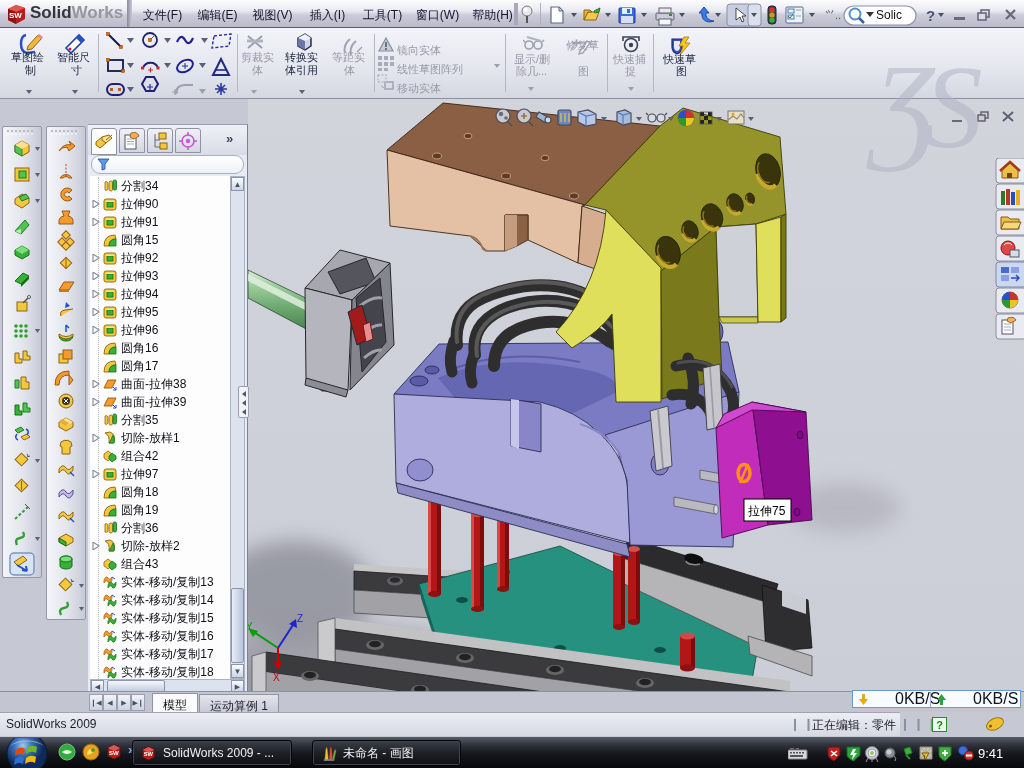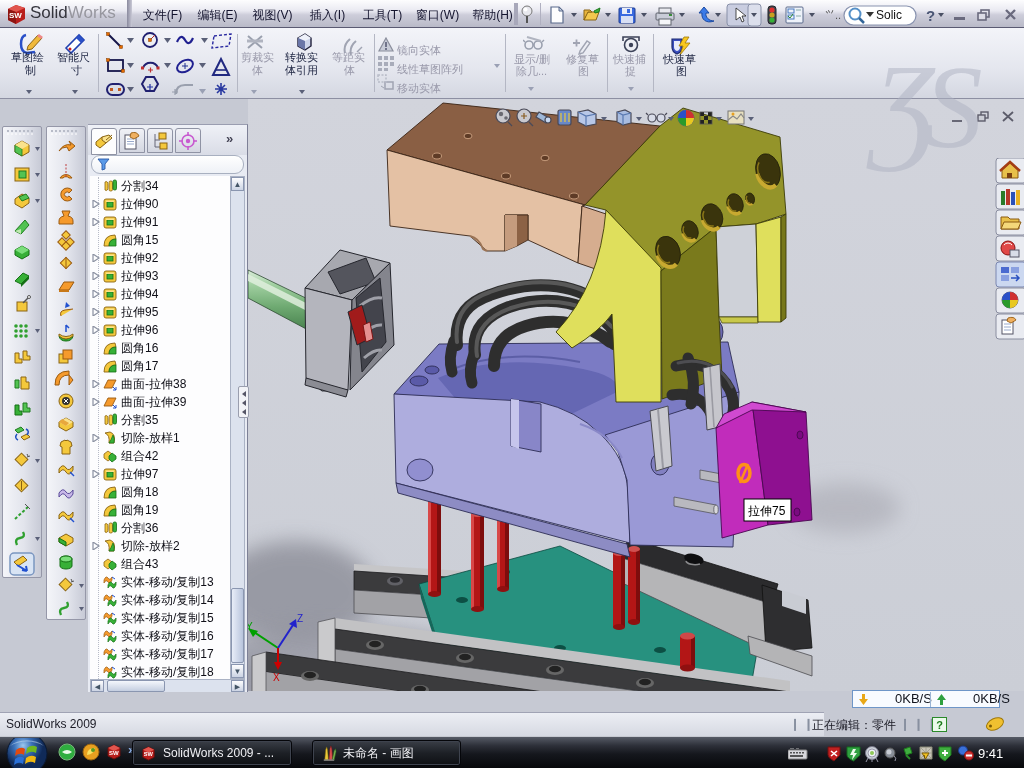--- a/index.html
+++ b/index.html
@@ -20,24 +20,24 @@
 .tab{top:3px;height:21px;background:linear-gradient(#ecedf2,#ccced8);border:1px solid #8f93a4;border-bottom:none;border-radius:3px 3px 0 0;font-size:11px;color:#1c2340;text-align:center;padding-top:4px}
 .tabact{top:1px;height:24px;background:#fbfbfd;border:1px solid #8f93a4;border-bottom:none;border-radius:3px 3px 0 0;font-size:11px;color:#111;text-align:center;padding-top:6px;z-index:3}
 
 .lcol{width:40px;background:linear-gradient(90deg,#f4f5f9,#e2e4ec 55%,#c7cad6);border:1px solid #9597a8;border-radius:2px}
 
 #fm{left:88px;top:124px;width:160px;height:568px;background:#e8ebf3;border-right:1px solid #7d8096;border-top:1px solid #9a9db0;overflow:hidden}
 .ftab{top:3px;width:26px;height:25px;background:linear-gradient(#f0f1f6,#d4d7e1);border:1px solid #8f93a4;border-radius:3px 3px 0 0}
 .row{left:2px;height:18px;font-size:12px;color:#101018;line-height:18px}
 
 #mstrip{left:0;top:691px;width:1024px;height:21px;background:#c3c6d0;border-top:1px solid #8d90a0}
-#sbar{left:0;top:712px;width:824px;height:24px;background:linear-gradient(#eceef4,#d6d9e2);border-top:1px solid #a0a3b4;font-size:12px;color:#1a1a24}
+#sbar{left:0;top:712px;width:900px;height:24px;background:linear-gradient(#eceef4,#d6d9e2);border-top:1px solid #a0a3b4;font-size:12px;color:#1a1a24}
 #taskbar{left:0;top:736px;width:1024px;height:32px;background:linear-gradient(#565b66,#2d3039 28%,#15171d 55%,#07080b);border-top:1px solid #c6c9d1}
 .tbtn{top:3px;height:26px;background:linear-gradient(#3a3e47,#1d2026 50%,#0e1014);border:1px solid #05060a;box-shadow:inset 0 0 0 1px #3e434e;border-radius:3px;color:#f0f0f4;font-size:12px;line-height:24px}
-#net{left:852px;top:690px;width:148px;height:18px;background:#f8fbff;border:1px solid #6e96c8;font-size:13px;color:#10131c;line-height:16px}
+#net{left:852px;top:690px;width:169px;height:18px;background:#f8fbff;border:1px solid #6e96c8;font-size:16px;color:#10131c;line-height:16px}
 .wm{font-style:italic;color:#aeb2c2;font-family:"Liberation Serif",serif}
 </style></head>
 <body>
 <div id="page">
 <svg id="vp" style="left:248px;top:99px" width="776" height="592" viewBox="248 99 776 592">
 <defs>
 <linearGradient id="vbg" x1="0" y1="0" x2="0" y2="1">
           <stop offset="0" stop-color="#d2d4dc"></stop>
           <stop offset="1" stop-color="#cbced6"></stop>
         </linearGradient>
@@ -389,21 +389,21 @@
         </g>
       </svg>
 </div>
 <div id="tbar">
 <svg style="left:4px;top:3px" width="24" height="23" viewBox="0 0 24 23">
         <polygon points="4,6 12,2 21,5 21,16 12,21 4,17" fill="#b91e1c"></polygon>
         <polygon points="4,6 12,2 21,5 12,9" fill="#e1554e"></polygon>
         <polygon points="4,6 12,9 12,21 4,17" fill="#8e1412"></polygon>
         <text x="5" y="15" font-size="8" font-weight="bold" fill="#fff" font-family="Liberation Sans">SW</text>
       </svg>
-<div class="t" style="left:30px;top:3px;font-size:17px;font-weight:normal;color:#35353d;letter-spacing:0px">Solid<span style="position:static;color:#97979f">Works</span></div>
+<div class="t" style="left:30px;top:3px;font-size:17px;font-weight:bold;color:#35353d;letter-spacing:0px">Solid<span style="position:static;color:#97979f">Works</span></div>
 <div style="left:127px;top:0;width:5px;height:27px;background:linear-gradient(90deg,#8a8a9e,#c9c9d6)"></div>
 <div class="menu" style="left:135px">文件(F)</div>
 <div class="menu" style="left:190px">编辑(E)</div>
 <div class="menu" style="left:245px">视图(V)</div>
 <div class="menu" style="left:300px">插入(I)</div>
 <div class="menu" style="left:355px">工具(T)</div>
 <div class="menu" style="left:410px">窗口(W)</div>
 <div class="menu" style="left:465px">帮助(H)</div>
 <svg style="left:514px;top:3px" width="510" height="24" viewBox="0 0 510 24">
 <rect x="0" y="0" width="4" height="22" fill="#a8a8ba"></rect>
@@ -570,21 +570,21 @@
         <path d="M10 9 h1 M2 6 l-2 -2 M19 6 l2 -2" stroke="#9aa0ae" stroke-width="1.4"></path>
         <path d="M4 1 l14 4" stroke="#b0b4c0" stroke-width="2"></path>
       </svg>
 <div class="btd t" style="left:514px;top:25px">显示/删</div>
       <div class="btd t" style="left:516px;top:37px">除几...</div>
       <div class="ddg" style="left:528px;top:59px"></div>
 <svg style="left:571px;top:10px" width="20" height="18" viewBox="0 0 20 18">
         <path d="M2 5 h7 M5.5 1.5 v7" stroke="#a0a4b2" stroke-width="1.8"></path>
         <polygon points="9,13 16,3 19,5 12,15 8,16" fill="none" stroke="#a0a4b2" stroke-width="1.4"></polygon>
       </svg>
-<div class="btd t" style="left:566px;top:25px">修复草</div>
+<div class="btd t" style="left:566px;top:11px">修复草</div>
       <div class="btd t" style="left:578px;top:37px">图</div>
 <div class="vsep" style="left:607px"></div>
 <svg style="left:621px;top:7px" width="20" height="18" viewBox="0 0 20 18">
         <path d="M2 6 v-4 h16 v4" fill="none" stroke="#3c4258" stroke-width="1.6"></path>
         <circle cx="10" cy="10" r="6.5" fill="none" stroke="#3c4258" stroke-width="1.6"></circle>
         <circle cx="10" cy="10" r="2.2" fill="#3c4258"></circle>
       </svg>
 <div class="btd t" style="left:613px;top:25px">快速捕</div>
       <div class="btd t" style="left:625px;top:37px">捉</div>
       <div class="ddg" style="left:628px;top:59px"></div>
@@ -1080,20 +1080,28 @@
 <div style="left:142px;top:51px;width:15px;height:503px;background:#dce2ee;border:1px solid #aab2c4">
 <div style="left:0px;top:0;width:13px;height:14px;background:linear-gradient(#fdfdfe,#ccd4e4);border:1px solid #8a96b0;font-size:8px;color:#456;text-align:center;line-height:13px">▲</div>
 <div style="left:0px;top:487px;width:13px;height:14px;background:linear-gradient(#fdfdfe,#ccd4e4);border:1px solid #8a96b0;font-size:8px;color:#456;text-align:center;line-height:13px">▼</div>
 <div style="left:0px;top:411px;width:13px;height:75px;background:linear-gradient(90deg,#e8edf8,#b8c4dc);border:1px solid #8a96b0;border-radius:2px"></div>
 </div>
 <div style="left:2px;top:554px;width:155px;height:14px;background:#dce2ee;border:1px solid #aab2c4">
 <div style="left:0;top:0;width:13px;height:12px;background:linear-gradient(#fdfdfe,#ccd4e4);border:1px solid #8a96b0;font-size:7px;color:#456;text-align:center;line-height:11px">◀</div>
 <div style="left:140px;top:0;width:13px;height:12px;background:linear-gradient(#fdfdfe,#ccd4e4);border:1px solid #8a96b0;font-size:7px;color:#456;text-align:center;line-height:11px">▶</div>
 <div style="left:16px;top:0;width:58px;height:12px;background:linear-gradient(#f4f7fc,#c4cee0);border:1px solid #8a96b0;border-radius:2px"></div>
 </div>
+</div>
+<div id="mstrip">
+<div style="left:89px;top:2px;width:14px;height:17px;background:linear-gradient(#f2f4f8,#ced3e0);border:1px solid #9aa0b2;font-size:7px;color:#456;text-align:center;line-height:16px">❙◀</div>
+<div style="left:103px;top:2px;width:14px;height:17px;background:linear-gradient(#f2f4f8,#ced3e0);border:1px solid #9aa0b2;font-size:7px;color:#456;text-align:center;line-height:16px">◀</div>
+<div style="left:117px;top:2px;width:14px;height:17px;background:linear-gradient(#f2f4f8,#ced3e0);border:1px solid #9aa0b2;font-size:7px;color:#456;text-align:center;line-height:16px">▶</div>
+<div style="left:131px;top:2px;width:14px;height:17px;background:linear-gradient(#f2f4f8,#ced3e0);border:1px solid #9aa0b2;font-size:7px;color:#456;text-align:center;line-height:16px">▶❙</div>
+<div style="left:152px;top:1px;width:46px;height:20px;background:#fbfbfd;border:1px solid #8f93a4;border-bottom:none;font-size:12px;color:#111;text-align:center;padding-top:3px">模型</div>
+<div style="left:199px;top:2px;width:80px;height:19px;background:linear-gradient(#e4e6ec,#c6c9d4);border:1px solid #9093a2;border-bottom:none;font-size:12px;color:#223;text-align:center;padding-top:3px">运动算例 1</div>
 </div>
 <div id="sbar">
 <div class="t" style="left:6px;top:4px">SolidWorks 2009</div>
 <div class="t" style="left:790px;top:4px;color:#8890a0">❙ ❙</div>
 <div class="t" style="left:812px;top:4px">正在编辑：零件</div>
 <div class="t" style="left:900px;top:4px;color:#8890a0">❙ ❙ ❙</div>
 <div style="left:932px;top:4px;width:15px;height:15px;background:#eafaea;border:1px solid #2a8a2a;color:#1a7a1a;font-size:11px;font-weight:bold;text-align:center;line-height:14px">?</div>
 <svg style="left:984px;top:3px" width="22" height="17" viewBox="0 0 22 17">
         <ellipse cx="11" cy="8" rx="9" ry="5.5" transform="rotate(-25 11 8)" fill="#f0c030" stroke="#a07808" stroke-width="1"></ellipse>
         <circle cx="6.5" cy="10" r="1.5" fill="#7a5a06"></circle>

